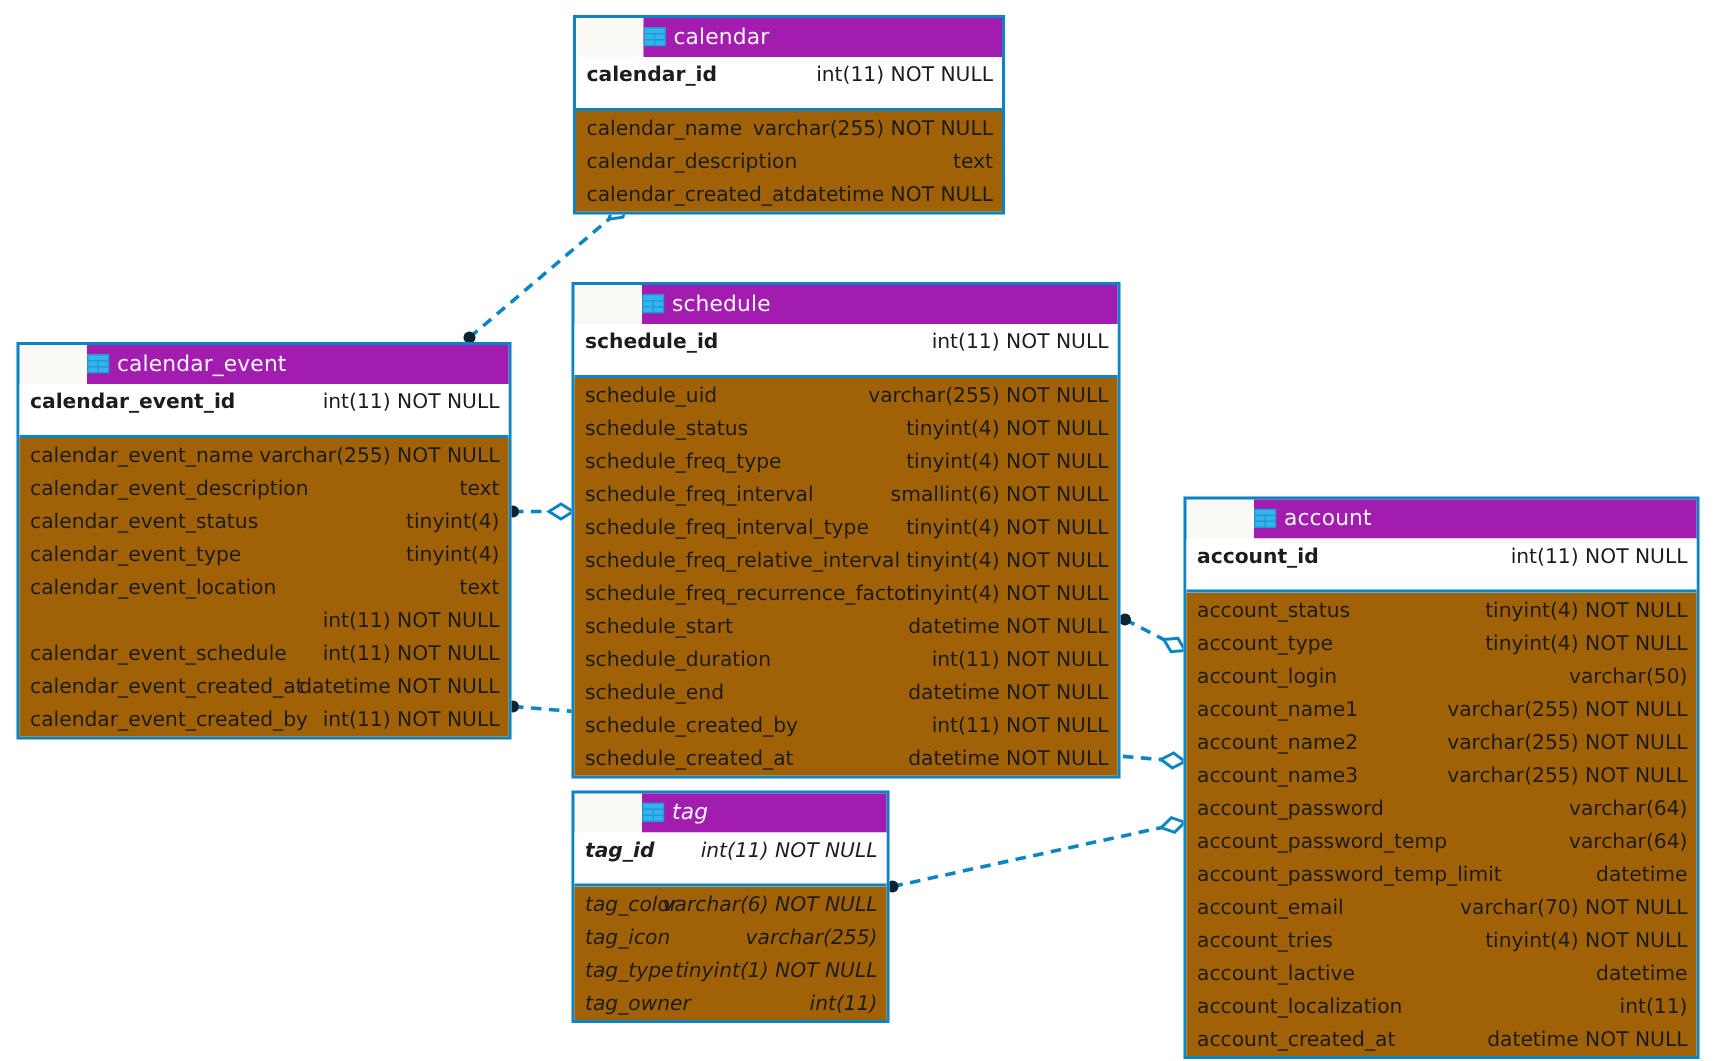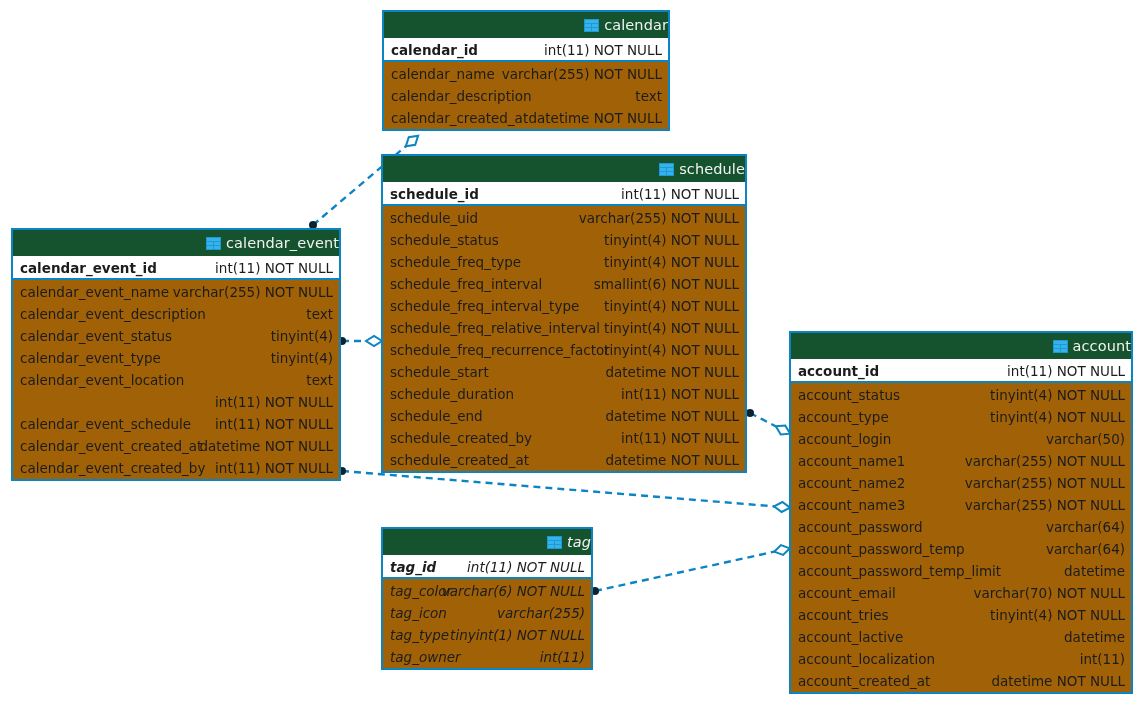--- a/index.html
+++ b/index.html
@@ -31,30 +31,31 @@
 
   
   .entity {
     position: absolute;
     box-sizing: border-box;
     border: 2px solid #0b84c4;
     background: #fbf9f6;
     box-shadow: 0 0 0 0 rgba(0,0,0,0);
   }
   .entity-header {
-    background: #14532d;
+    background: #a21caf;
     color: #f2f2f2;
     height: 26px;
     line-height: 26px;
-    text-align: right;
+    text-align: left;
     font-size: 14.5px;
     letter-spacing: 0.1px;
     white-space: nowrap;
     overflow: hidden;
     position: relative;
+    margin-left: 45px;
   }
   .entity-header .tbl-icon {
     display: inline-block;
     width: 15px;
     height: 13px;
     vertical-align: -2px;
     margin-right: 5px;
   }
   .entity-header .hdr-label {
     display: inline-block;
@@ -79,21 +80,21 @@
   .row .col-type {
     position: absolute;
     right: 6px;
     top: 0;
     text-align: center;
   }
   .row.pk {
     background: #ffffff;
     font-weight: bold;
     border-bottom: 2px solid #0b84c4;
-    height: 24px;
+    height: 36px;
     line-height: 24px;
   }
   .row.pk .col-type {
     font-weight: normal;
   }
   .body-rows {
     background: #a16207;
     padding-top: 1px;
   }
 </style>
@@ -150,21 +151,21 @@
           <div class="row">
             <span class="col-name">calendar_description</span>
             <span class="col-type">text</span>
           </div>
           <div class="row">
             <span class="col-name">calendar_created_at</span>
             <span class="col-type">datetime NOT NULL</span>
           </div>
         </div>
       </div>
-      <div class="entity" style="left: 381px; top: 154px; width: 366px;">
+      <div class="entity" style="left: 381px; top: 188px; width: 366px;">
         <div class="entity-header"><span><svg class="tbl-icon" viewBox="0 0 15 13" xmlns="http://www.w3.org/2000/svg">
               <rect x="0" y="0" width="15" height="13" fill="#1d9ad6"></rect>
               <rect x="1" y="1" width="13" height="3" fill="#36b3ea"></rect>
               <rect x="1" y="5" width="6" height="3" fill="#36b3ea"></rect>
               <rect x="8" y="5" width="6" height="3" fill="#36b3ea"></rect>
               <rect x="1" y="9" width="6" height="3" fill="#36b3ea"></rect>
               <rect x="8" y="9" width="6" height="3" fill="#36b3ea"></rect>
             </svg></span><span class="hdr-label">schedule</span></div>
         <div class="row pk">
           <span class="col-name">schedule_id</span>

